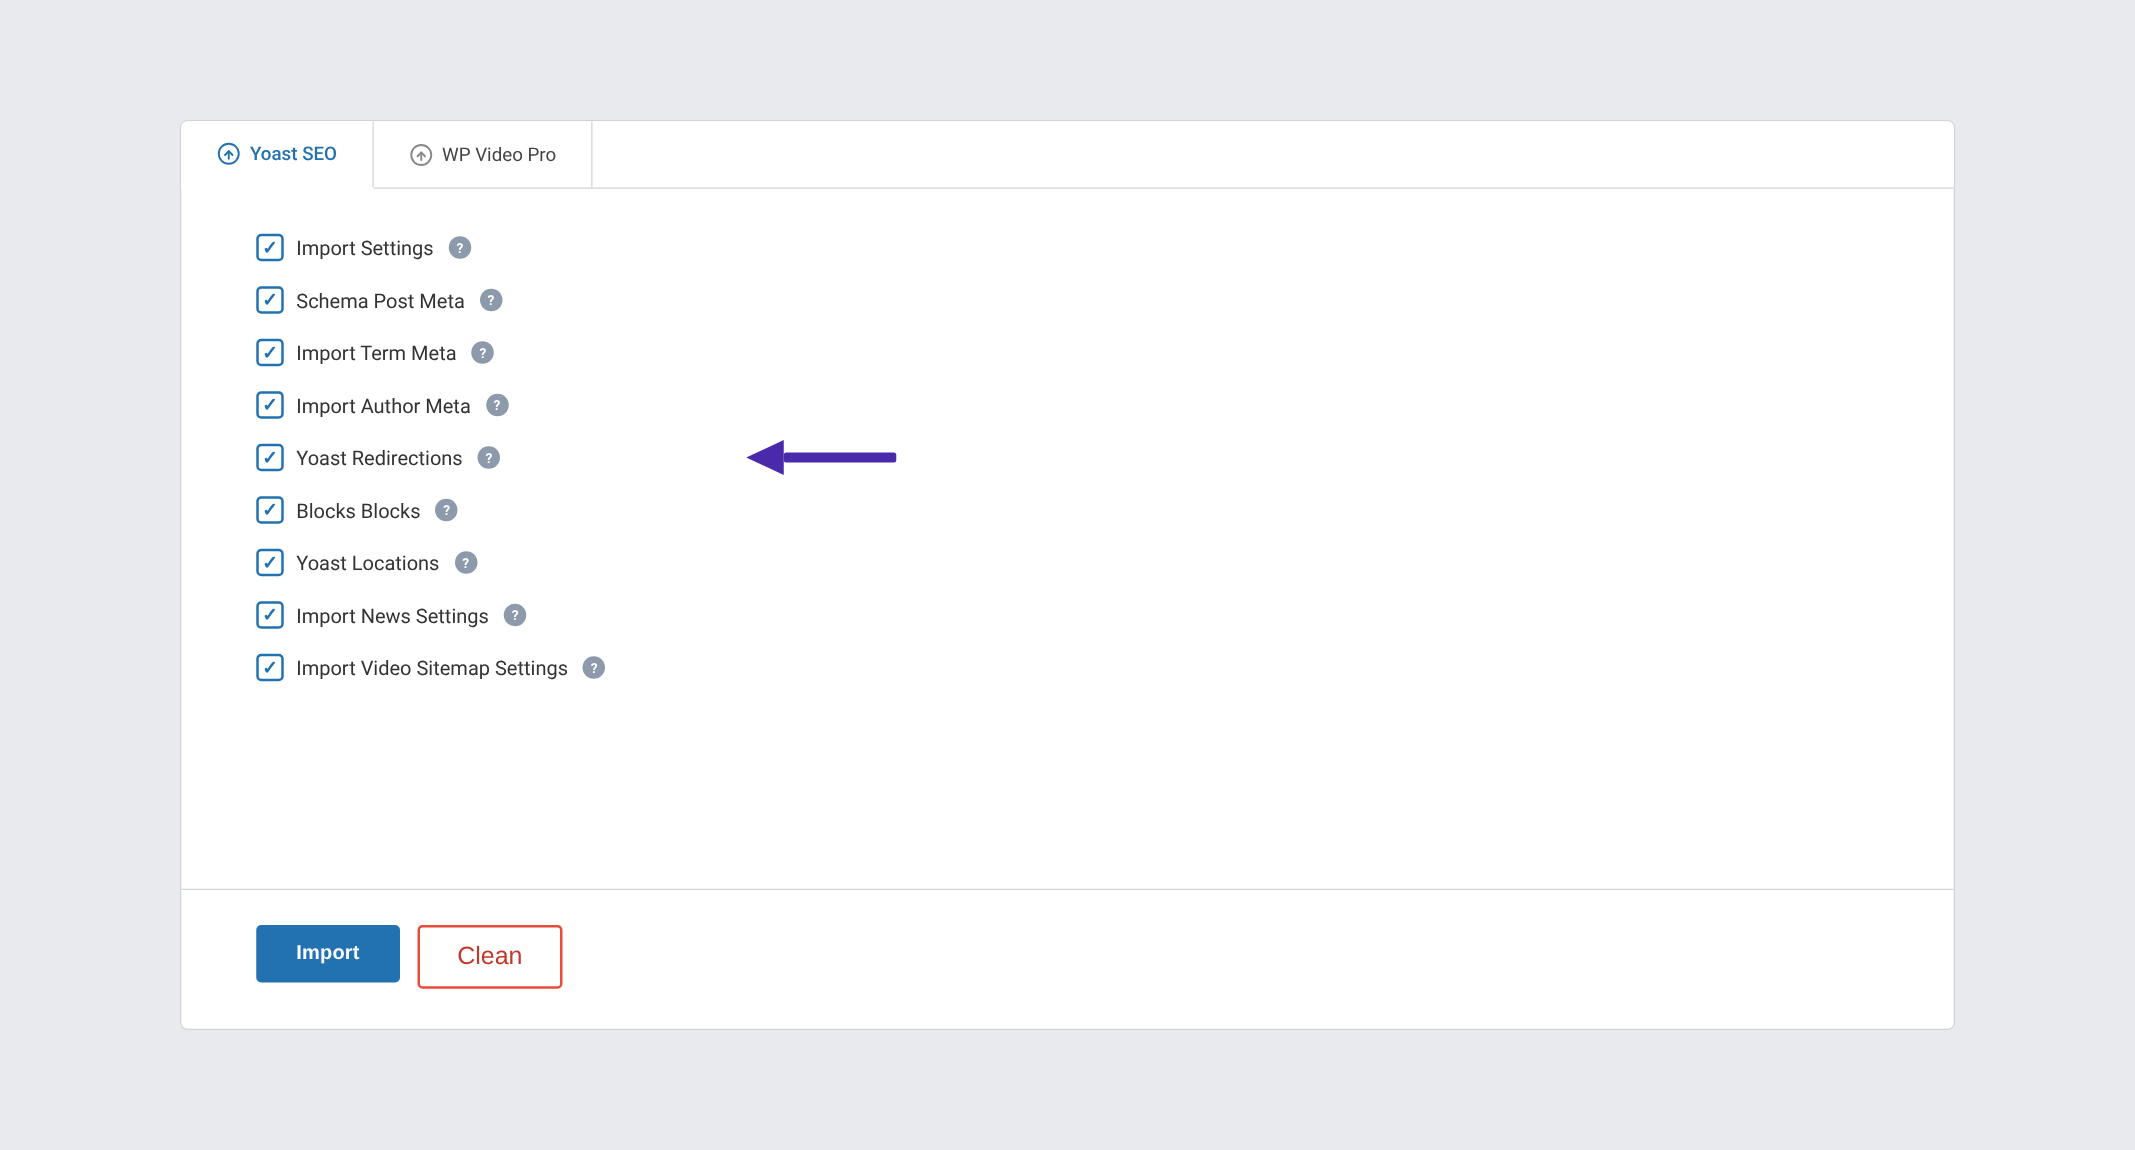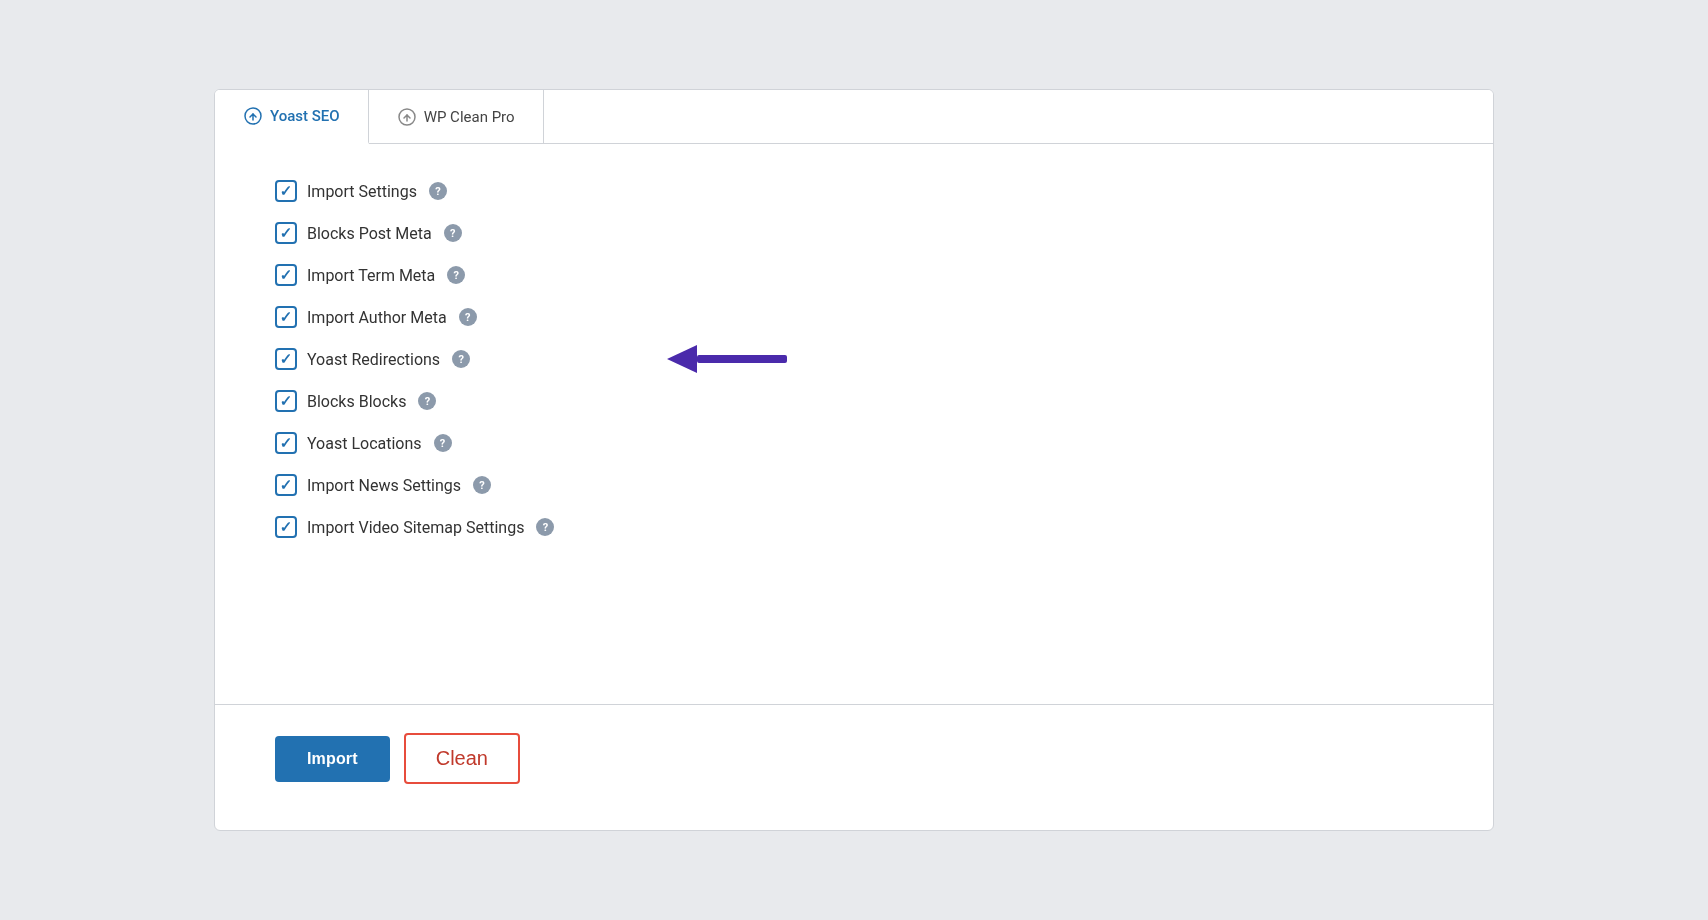--- a/index.html
+++ b/index.html
@@ -9,21 +9,21 @@
       display: flex;
       justify-content: center;
       align-items: center;
       min-height: 100vh;
       padding: 20px;
     }
     .card {
       background: #fff;
       border: 1px solid #d0d3d8;
       border-radius: 6px;
-      width: 1280px;
+      width: 1420px;
       max-width: 100%;
       overflow: hidden;
     }
     
     .tabs {
       display: flex;
       border-bottom: 1px solid #d0d3d8;
       background: #fff;
     }
     .tab {
@@ -123,24 +123,24 @@
       height: 36px;
     }
     
     .divider {
       border: none;
       border-top: 1px solid #d0d3d8;
       margin: 0 0 0 0;
     }
     
     .footer {
-      padding: 28px 60px 46px 60px;
+      padding: 28px 60px 32px 60px;
       display: flex;
       gap: 14px;
-      align-items: center;
+      align-items: flex-start;
     }
     .btn-import {
       background: #2271b1;
       color: #fff;
       border: none;
       border-radius: 4px;
       padding: 14px 32px;
       font-size: 16px;
       font-weight: 600;
       cursor: pointer;
@@ -174,42 +174,42 @@
       <span>Yoast SEO</span>
     </div>
     <div class="tab">
       <span class="tab-icon">
         <svg width="20" height="20" viewBox="0 0 20 20" fill="none" xmlns="http://www.w3.org/2000/svg">
           <rect x="2" y="2" width="16" height="16" rx="8" stroke="#888" stroke-width="1.5" fill="none"></rect>
           <polyline points="7,11 10,8 13,11" stroke="#888" stroke-width="1.5" fill="none" stroke-linecap="round" stroke-linejoin="round"></polyline>
           <line x1="10" y1="8" x2="10" y2="14" stroke="#888" stroke-width="1.5" stroke-linecap="round"></line>
         </svg>
       </span>
-      <span>WP Clean Pro</span>
+      <span>WP Video Pro</span>
     </div>
   </div>
 
   <div class="content">
 
     <div class="checkbox-row">
       <label>
         <div class="custom-checkbox checked">
           <span class="checkmark">✓</span>
         </div>
         <span>Import Settings</span>
       </label>
       <span class="help-icon">?</span>
     </div>
 
     <div class="checkbox-row">
       <label>
         <div class="custom-checkbox checked">
           <span class="checkmark">✓</span>
         </div>
-        <span>Blocks Post Meta</span>
+        <span>Schema Post Meta</span>
       </label>
       <span class="help-icon">?</span>
     </div>
 
     <div class="checkbox-row">
       <label>
         <div class="custom-checkbox checked">
           <span class="checkmark">✓</span>
         </div>
         <span>Import Term Meta</span>

